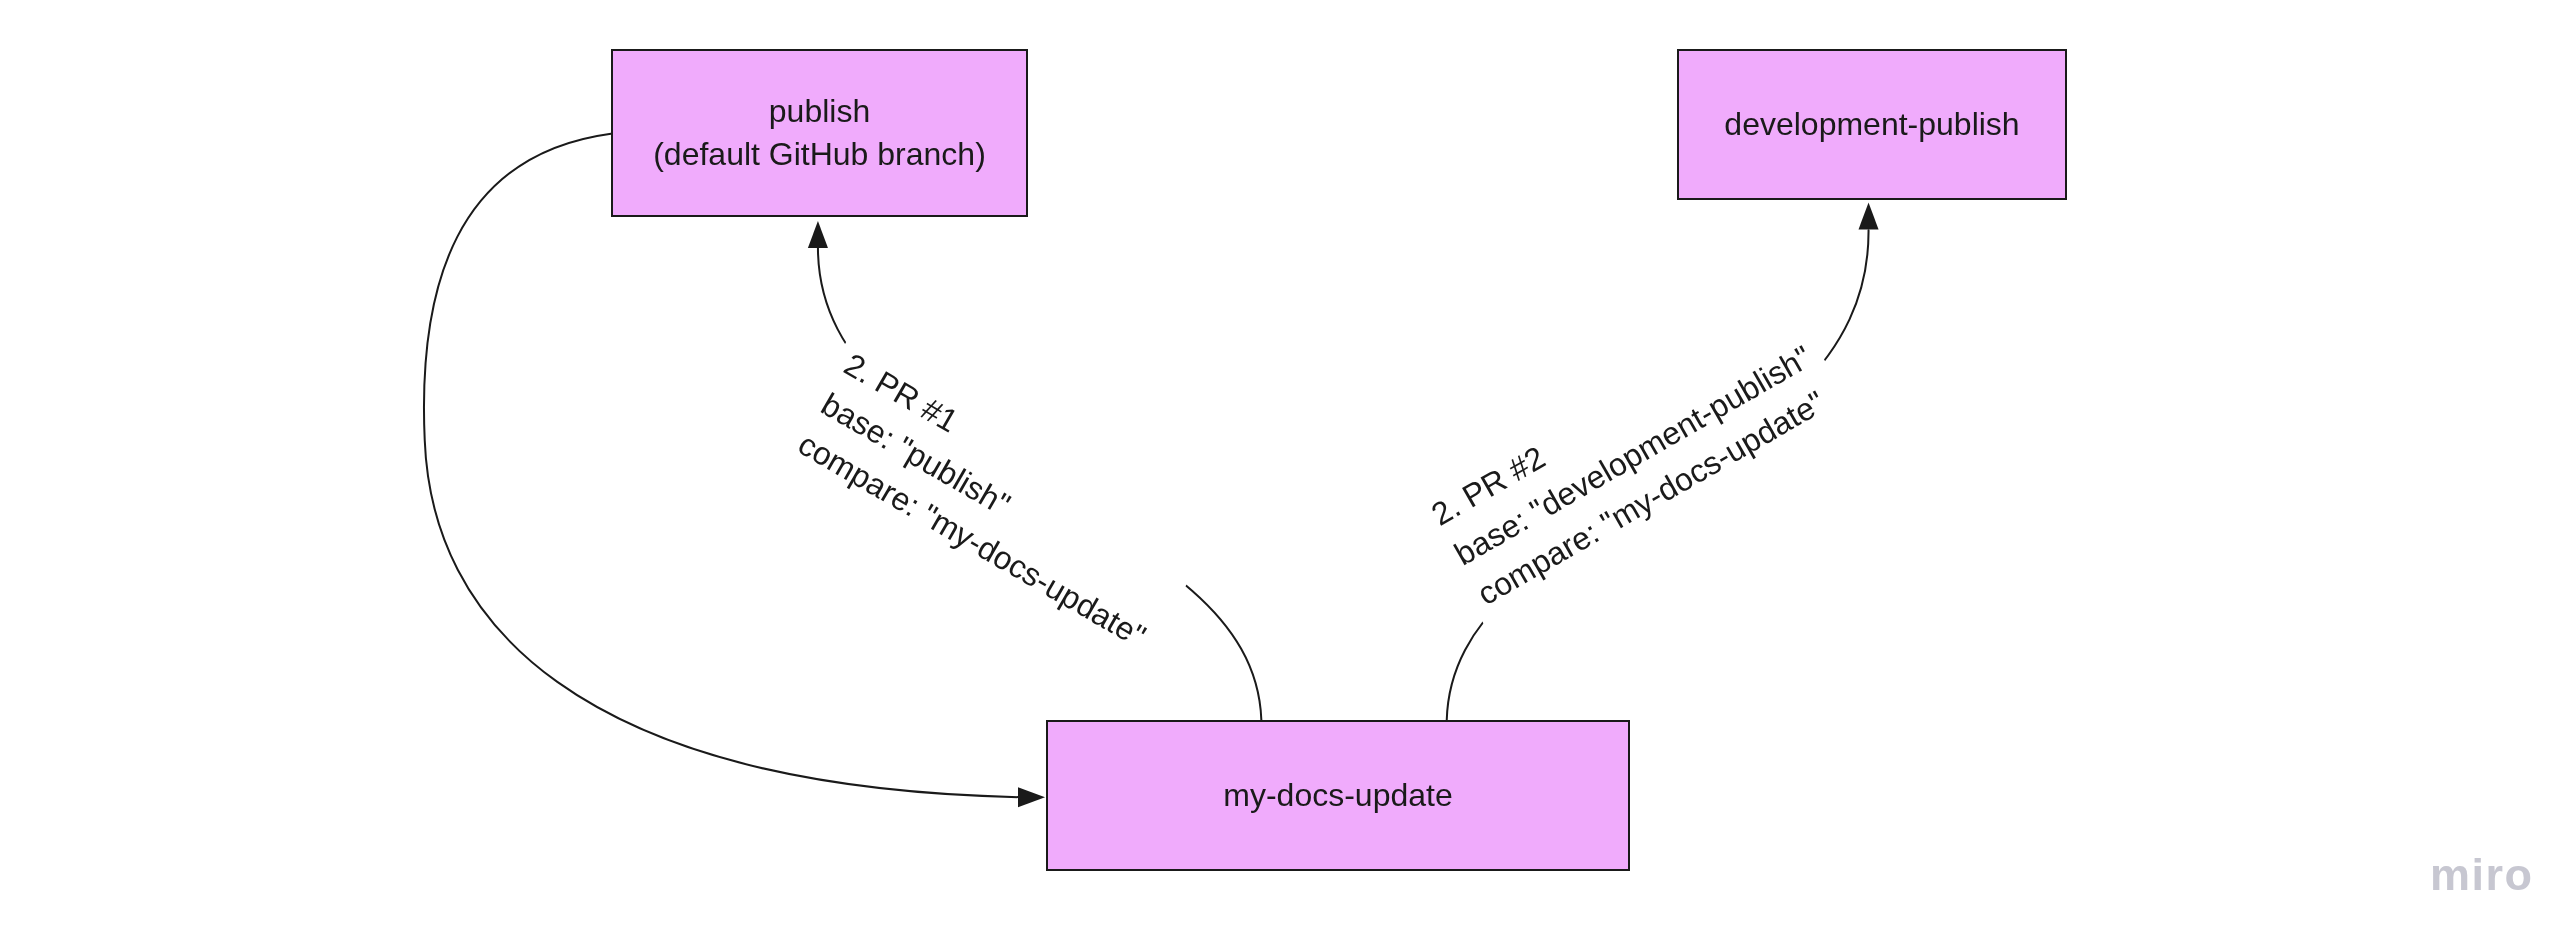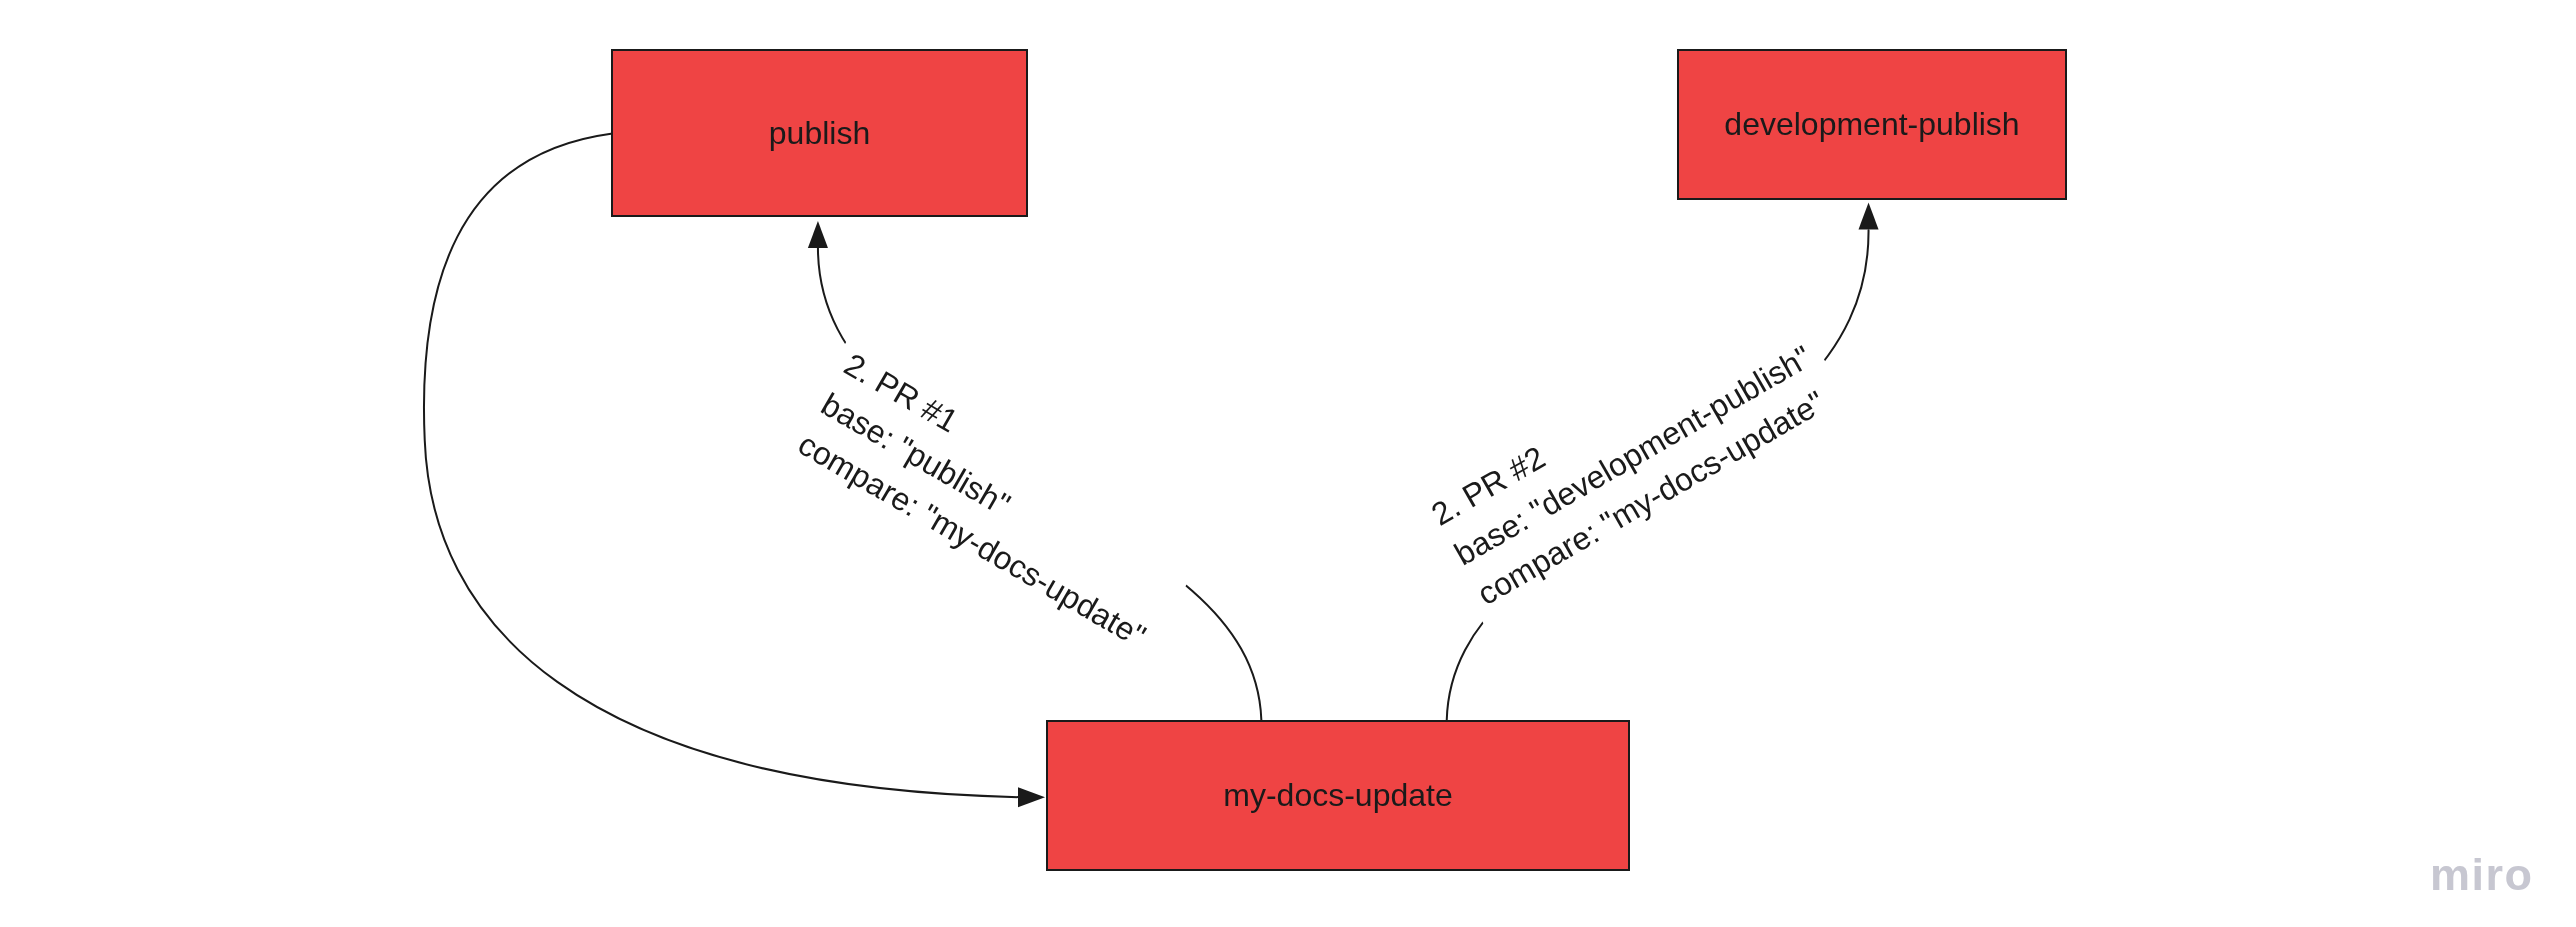--- a/index.html
+++ b/index.html
@@ -29,21 +29,21 @@
     stroke-linecap: round;
   }
   svg.connectors polygon {
     fill: #1a1a1a;
     stroke: none;
   }
   .node {
     position: absolute;
     box-sizing: border-box;
     border: 2.3px solid #1a1a1a;
-    background: #ef4444;
+    background: #f0abfc;
     display: flex;
     flex-direction: column;
     align-items: center;
     justify-content: center;
     text-align: center;
     font-size: 32px;
     line-height: 43px;
     z-index: 3;
   }
   .node-publish            { left: 611px;  top: 49px;  width: 417px; height: 168px; }
@@ -101,20 +101,21 @@
   </div>
 
   <div class="edge-label edge-label-pr2">
     <div>2. PR #2</div>
     <div>base: "development-publish"</div>
     <div>compare: "my-docs-update"</div>
   </div>
 
   <div class="node node-publish">
     <div>publish</div>
+    <div>(default GitHub branch)</div>
   </div>
 
   <div class="node node-development-publish">
     <div>development-publish</div>
   </div>
 
   <div class="node node-my-docs-update">
     <div>my-docs-update</div>
   </div>
 

